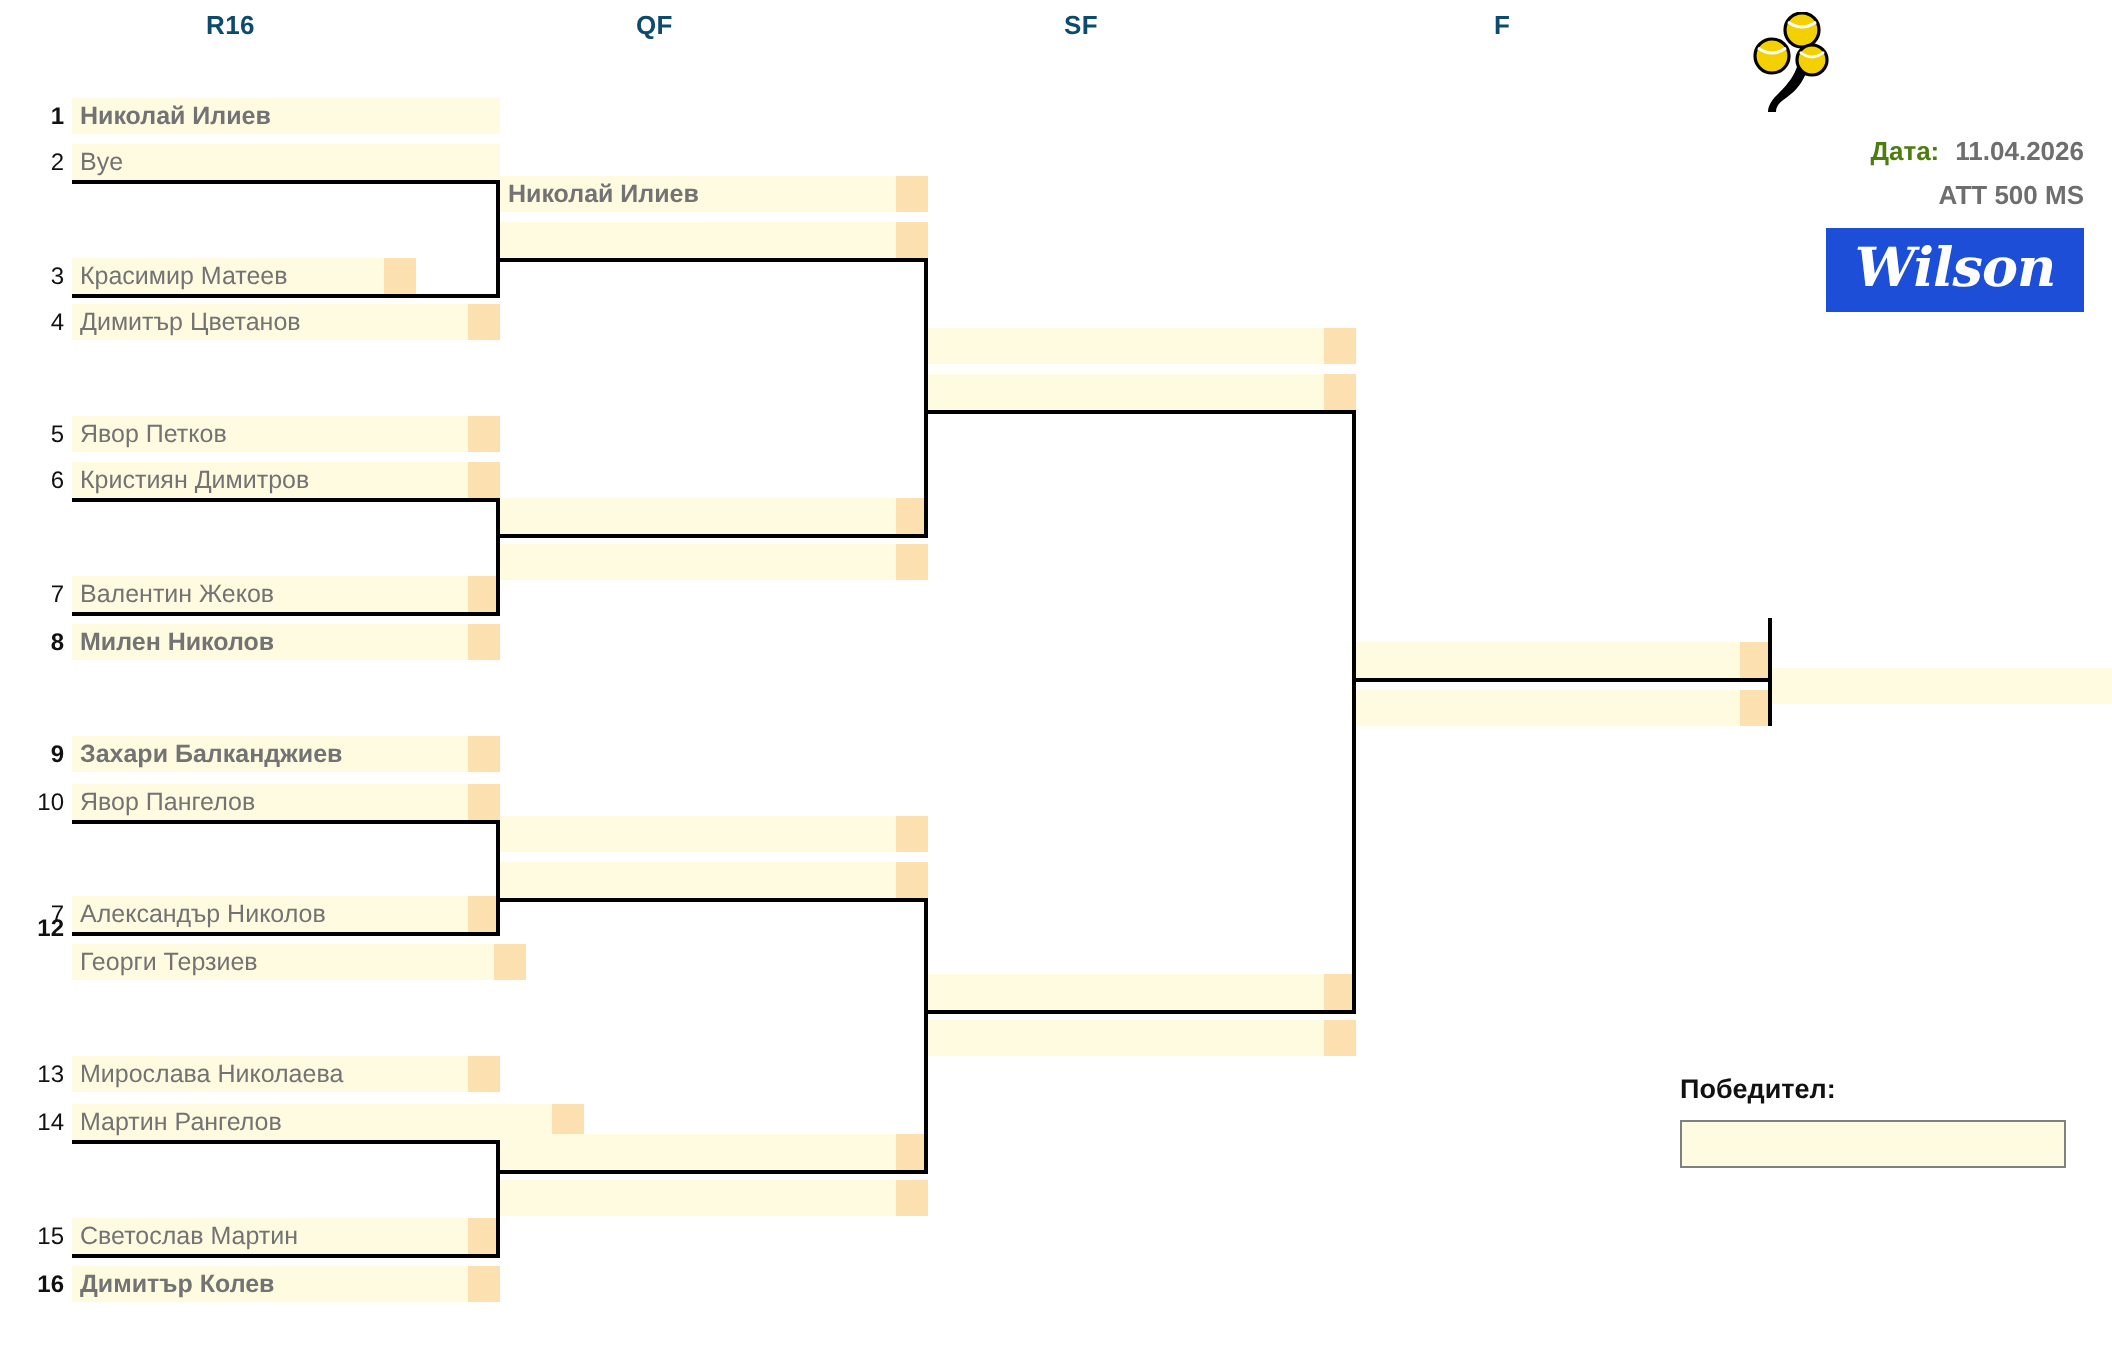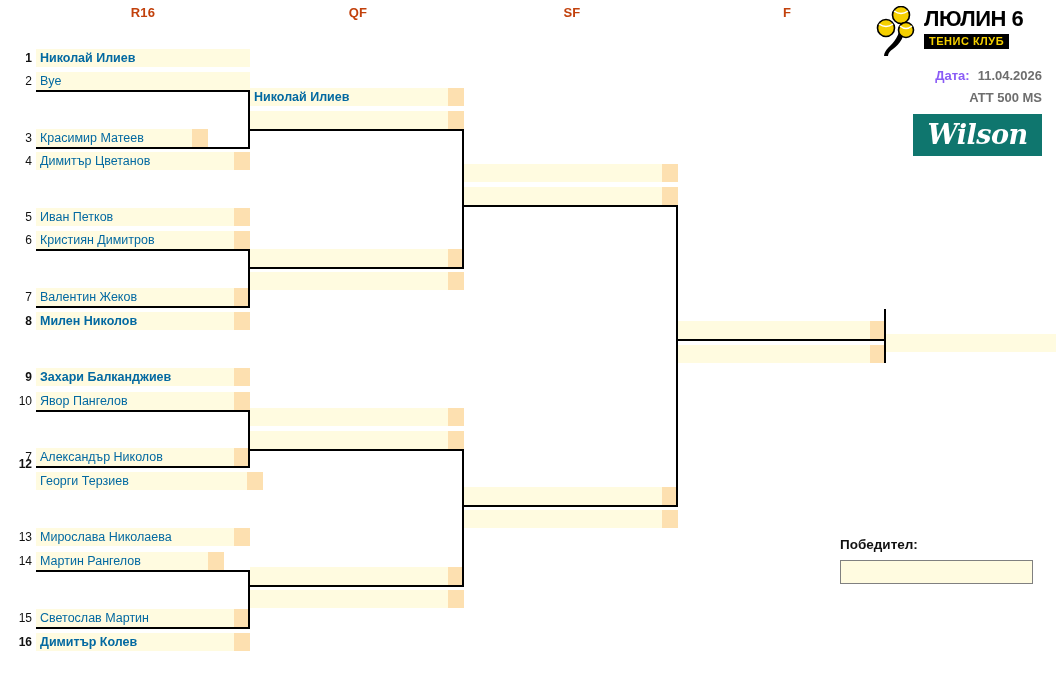--- a/index.html
+++ b/index.html
@@ -15,22 +15,21 @@
     overflow: hidden;
     background: #ffffff;
   }
 
   
   .round-header {
     position: absolute;
     top: 5px;
     font-size: 13px;
     font-weight: bold;
-    color: #c2410c;
-    text-align: center;
+    color: #0c4a6e;
     width: 80px;
     letter-spacing: 0.2px;
   }
 
   
   .seed {
     position: absolute;
     width: 28px;
     text-align: right;
     font-size: 12px;
@@ -43,21 +42,21 @@
   .slot {
     position: absolute;
     height: 18px;
     background: #FFFBE0;
     display: flex;
     align-items: center;
   }
   .slot .nm {
     flex: 1 1 auto;
     font-size: 12.5px;
-    color: #0369a1;
+    color: #737373;
     padding-left: 4px;
     line-height: 18px;
     white-space: nowrap;
     overflow: hidden;
   }
   .slot.bold .nm { font-weight: bold; }
   .slot .sc {
     flex: 0 0 16px;
     width: 16px;
     height: 18px;
@@ -114,30 +113,30 @@
     margin-top: 1px;
   }
 
   .meta-row {
     position: absolute;
     right: 14px;
     font-size: 13px;
     font-weight: bold;
     white-space: nowrap;
   }
-  .meta-label { color: #8b5cf6; }
+  .meta-label { color: #4d7c0f; }
   .meta-value { color: #6E6E6E; margin-left: 8px; }
 
   .wilson {
     position: absolute;
     right: 14px;
     top: 114px;
     width: 129px;
     height: 42px;
-    background: #0f766e;
+    background: #1d4ed8;
     display: flex;
     align-items: center;
     justify-content: center;
   }
   .wilson-word {
     color: #ffffff;
     font-family: "DejaVu Serif", serif;
     font-size: 27px;
     font-style: italic;
     font-weight: bold;
@@ -177,24 +176,20 @@
   <div class="logo-block">
     <svg class="logo-tree" viewBox="0 0 48 52">
       <path d="M26 18 C26 30, 20 36, 14 42 C12 44, 10 47, 10 50 L14 50 C14 47, 16 45, 19 43 C26 38, 31 31, 31 18 Z" fill="#000000"></path>
       <circle cx="27" cy="9" r="8.5" fill="#F5D000" stroke="#000000" stroke-width="1.6"></circle>
       <path d="M20 5 Q27 10, 34 5" fill="none" stroke="#ffffff" stroke-width="1.4"></path>
       <circle cx="12" cy="22" r="8.5" fill="#F5D000" stroke="#000000" stroke-width="1.6"></circle>
       <path d="M5 18 Q12 23, 19 18" fill="none" stroke="#ffffff" stroke-width="1.4"></path>
       <circle cx="32" cy="24" r="7.5" fill="#F5D000" stroke="#000000" stroke-width="1.6"></circle>
       <path d="M26 20 Q32 25, 38 20" fill="none" stroke="#ffffff" stroke-width="1.4"></path>
     </svg>
-    <div class="logo-text">
-      <div class="logo-title">ЛЮЛИН 6</div>
-      <div class="logo-sub">ТЕНИС КЛУБ</div>
-    </div>
   </div>
 
   <div class="meta-row" style="top:68px">
     <span class="meta-label">Дата:</span><span class="meta-value">11.04.2026</span>
   </div>
   <div class="meta-row" style="top:90px">
     <span class="meta-value">ATT 500 MS</span>
   </div>
 
   <div class="wilson">
@@ -220,21 +215,21 @@
         <span class="nm">Красимир Матеев</span>
         <span class="sc"></span>
       </div>
       <div class="seed" style="left: 4px; top: 152px;">4</div>
       <div class="slot" style="left: 36px; top: 152px; width: 214px;">
         <span class="nm">Димитър Цветанов</span>
         <span class="sc"></span>
       </div>
       <div class="seed" style="left: 4px; top: 208px;">5</div>
       <div class="slot" style="left: 36px; top: 208px; width: 214px;">
-        <span class="nm">Иван Петков</span>
+        <span class="nm">Явор Петков</span>
         <span class="sc"></span>
       </div>
       <div class="seed" style="left: 4px; top: 231px;">6</div>
       <div class="slot" style="left: 36px; top: 231px; width: 214px;">
         <span class="nm">Кристиян Димитров</span>
         <span class="sc"></span>
       </div>
       <div class="seed" style="left: 4px; top: 288px;">7</div>
       <div class="slot" style="left: 36px; top: 288px; width: 214px;">
         <span class="nm">Валентин Жеков</span>
@@ -264,21 +259,21 @@
       <div class="slot" style="left: 36px; top: 472px; width: 227px;">
         <span class="nm">Георги Терзиев</span>
         <span class="sc"></span>
       </div>
       <div class="seed" style="left: 4px; top: 528px;">13</div>
       <div class="slot" style="left: 36px; top: 528px; width: 214px;">
         <span class="nm">Мирослава Николаева</span>
         <span class="sc"></span>
       </div>
       <div class="seed" style="left: 4px; top: 552px;">14</div>
-      <div class="slot" style="left: 36px; top: 552px; width: 188px;">
+      <div class="slot" style="left: 36px; top: 552px; width: 256px;">
         <span class="nm">Мартин Рангелов</span>
         <span class="sc"></span>
       </div>
       <div class="seed" style="left: 4px; top: 609px;">15</div>
       <div class="slot" style="left: 36px; top: 609px; width: 214px;">
         <span class="nm">Светослав Мартин</span>
         <span class="sc"></span>
       </div>
       <div class="seed bold" style="left: 4px; top: 633px;">16</div>
       <div class="slot bold" style="left: 36px; top: 633px; width: 214px;">

